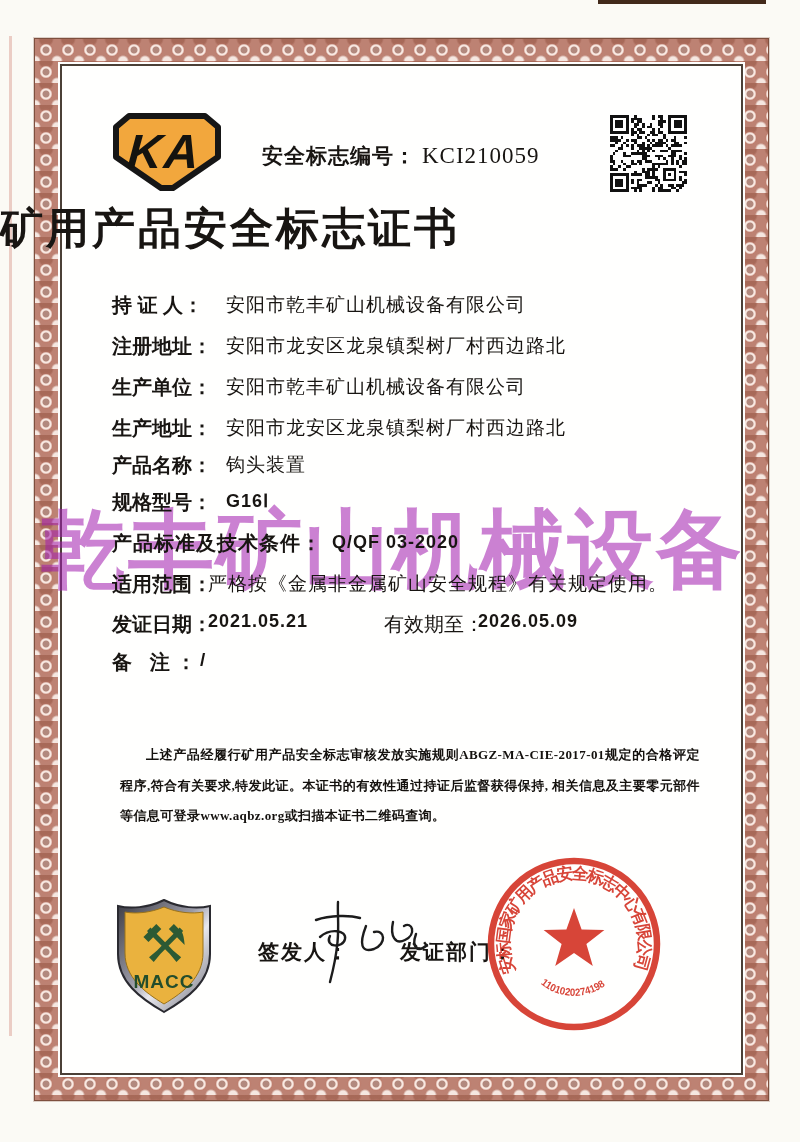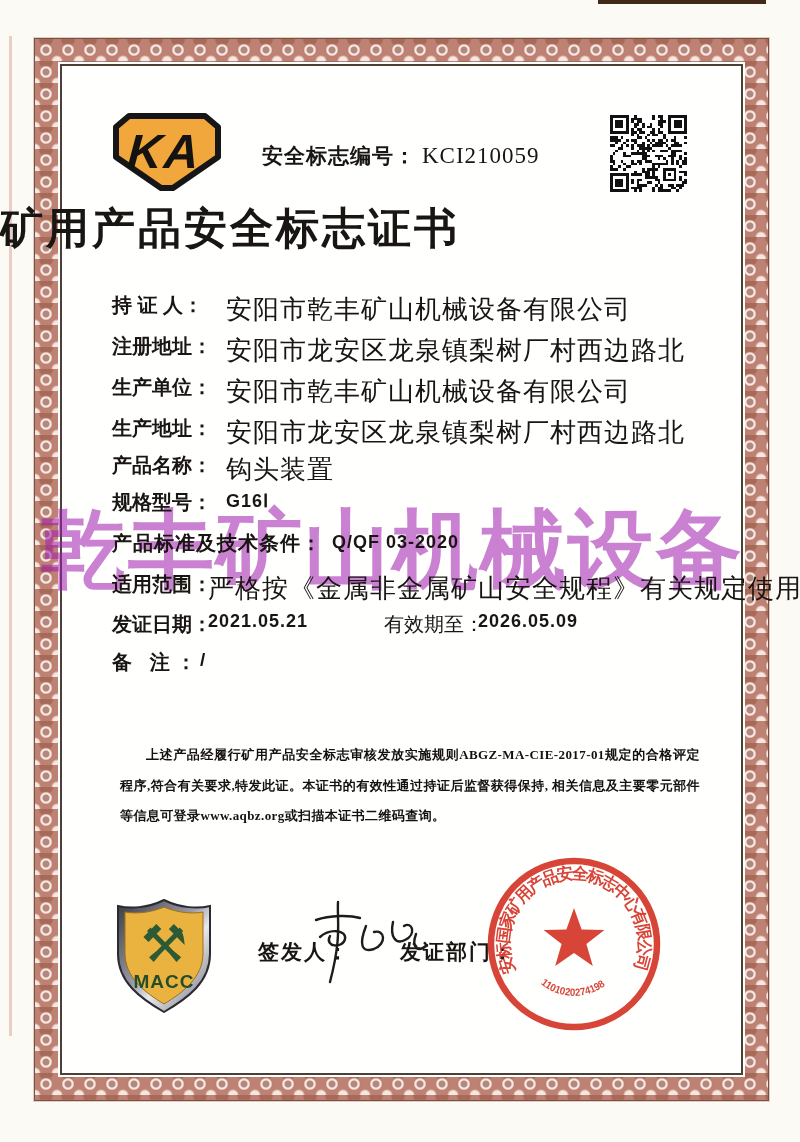--- a/index.html
+++ b/index.html
@@ -46,21 +46,21 @@
   .cert-line .num{font-family:var(--serif);font-size:23px;letter-spacing:1px;margin-left:6px;}
   .qr{position:absolute;left:610px;top:115px;width:77px;height:77px;}
   .title{position:absolute;left:0;top:200px;width:100%;text-align:left;
     font-weight:700;font-size:43px;letter-spacing:3px;}
 
   
   .row{position:absolute;left:112px;white-space:nowrap;font-size:20px;}
   .f-label{display:inline-block;width:84px;font-weight:bold;text-align:justify;text-align-last:justify;
     vertical-align:top;letter-spacing:0;}
   .f-label.wide{width:auto;text-align-last:auto;letter-spacing:1px;}
-  .f-val{font-family:var(--serif);font-size:26px;margin-left:30px;letter-spacing:1px;}
+  .f-val{font-family:var(--serif);font-size:19px;margin-left:30px;letter-spacing:1px;}
   .f-val.alnum{font-family:var(--sans);font-weight:bold;font-size:18px;letter-spacing:1px;}
   .r0{top:292px}.r1{top:333px}.r2{top:374px}.r3{top:415px}.r4{top:452px}
   .r5{top:489px}.r6{top:530px}.r7{top:571px}.r8{top:611px}.r9{top:649px}
   .r6 .f-val{margin-left:10px;}
   .r7 .f-val{margin-left:12px;}
   .row.dates{width:560px;height:24px;}
   .dates span{position:absolute;top:0;}
   .d-ilabel{left:0;width:84px;font-weight:bold;text-align:justify;text-align-last:justify;display:inline-block;}
   .d-ival{left:96px;font-weight:bold;font-size:18px;letter-spacing:1px;}
   .d-elabel{left:272px;font-weight:normal;}

